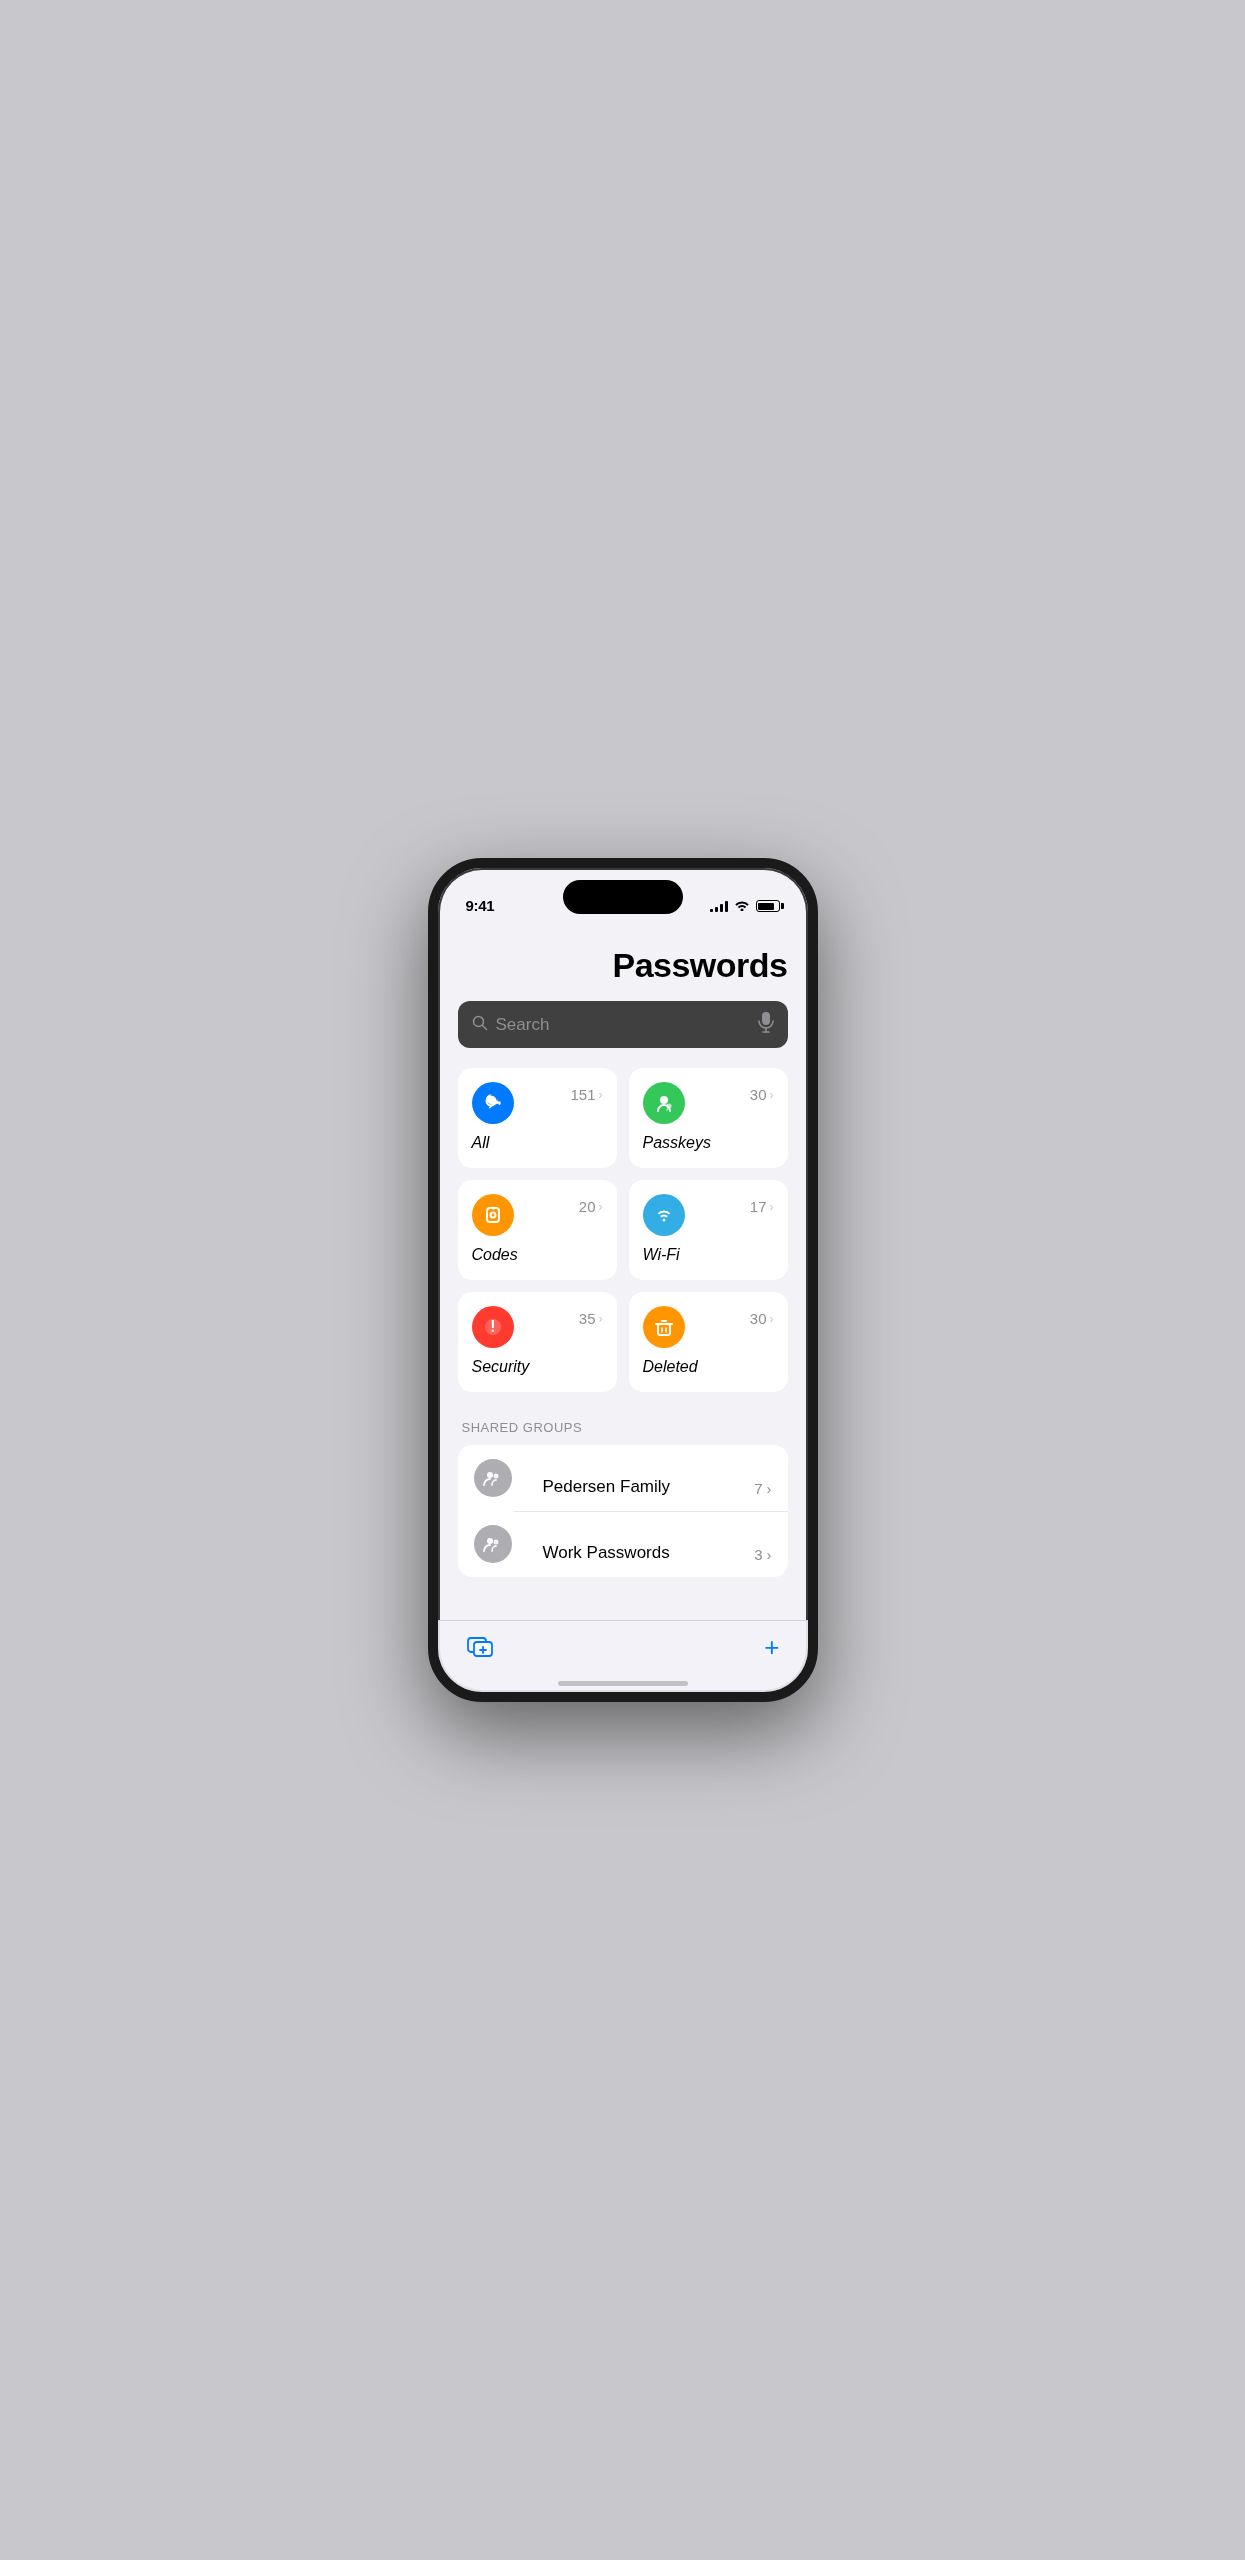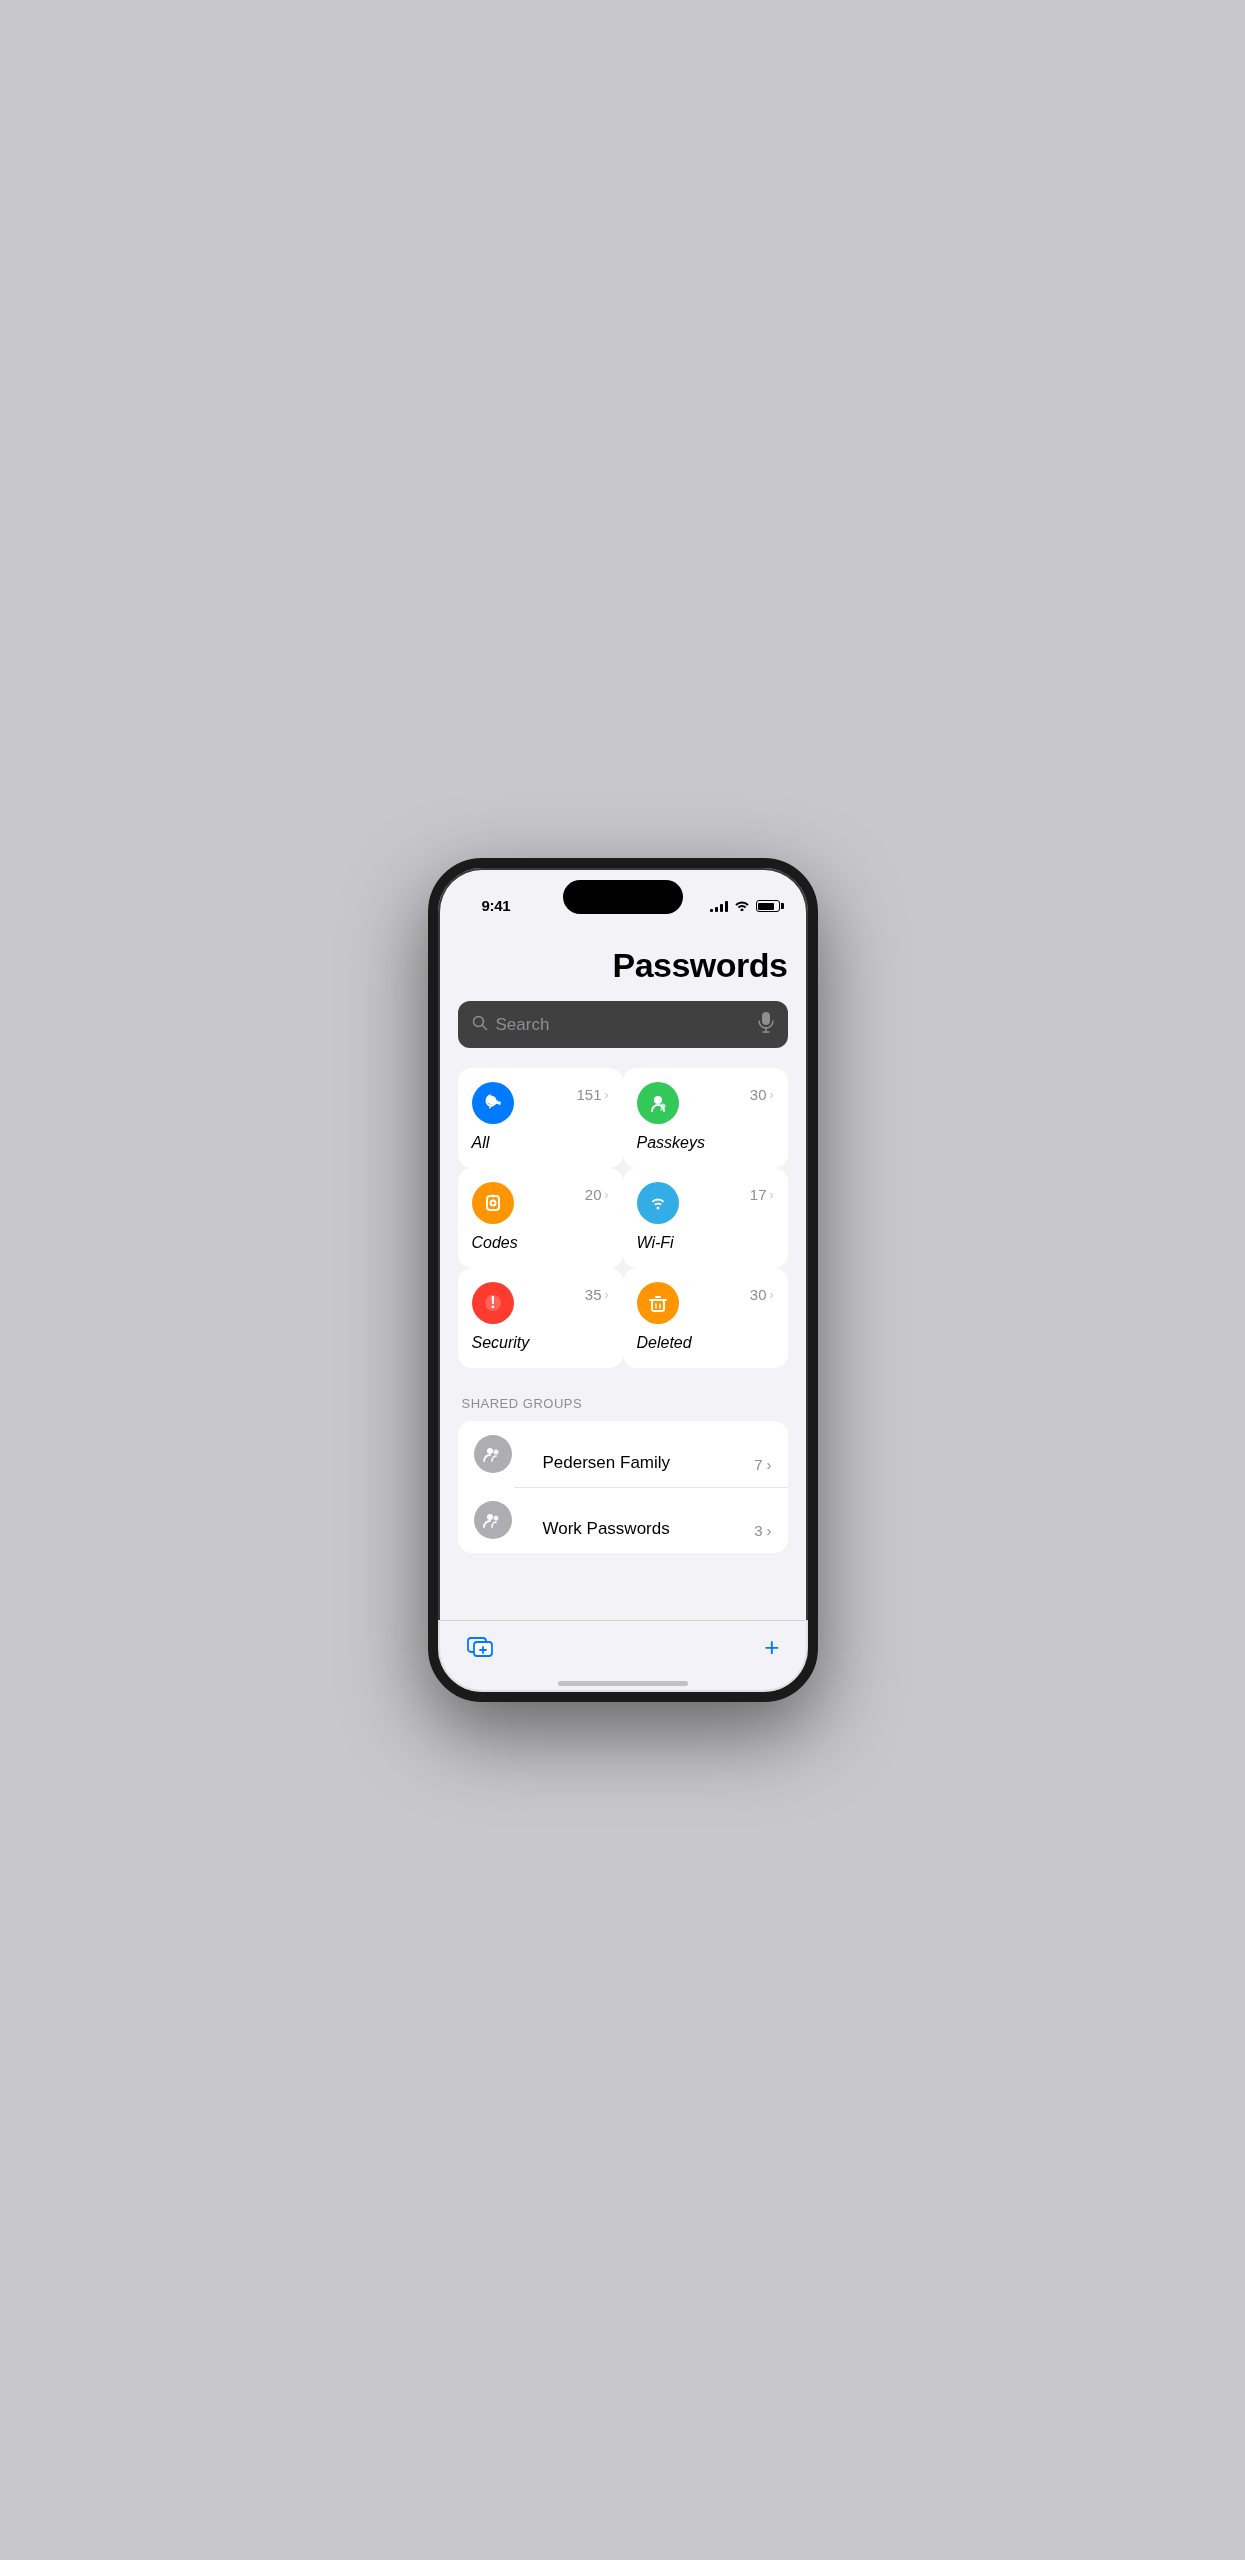--- a/index.html
+++ b/index.html
@@ -34,21 +34,21 @@
       height: 34px;
       background: #000;
       border-radius: 20px;
       z-index: 100;
     }
 
     
     .status-bar {
       position: absolute;
       top: 0;
-      left: 16px;
+      left: 0;
       right: 0;
       height: 54px;
       display: flex;
       align-items: flex-end;
       padding: 0 28px 8px;
       justify-content: space-between;
       z-index: 50;
     }
 
     .status-time {
@@ -157,20 +157,21 @@
 
     .mic-icon {
       color: #8e8e93;
       font-size: 18px;
     }
 
     
     .category-grid {
       display: grid;
       grid-template-columns: 1fr 1fr;
+      gap: 12px;
       margin-bottom: 28px;
     }
 
     .category-card {
       background: #fff;
       border-radius: 14px;
       padding: 14px 14px 16px;
       cursor: pointer;
       position: relative;
     }

